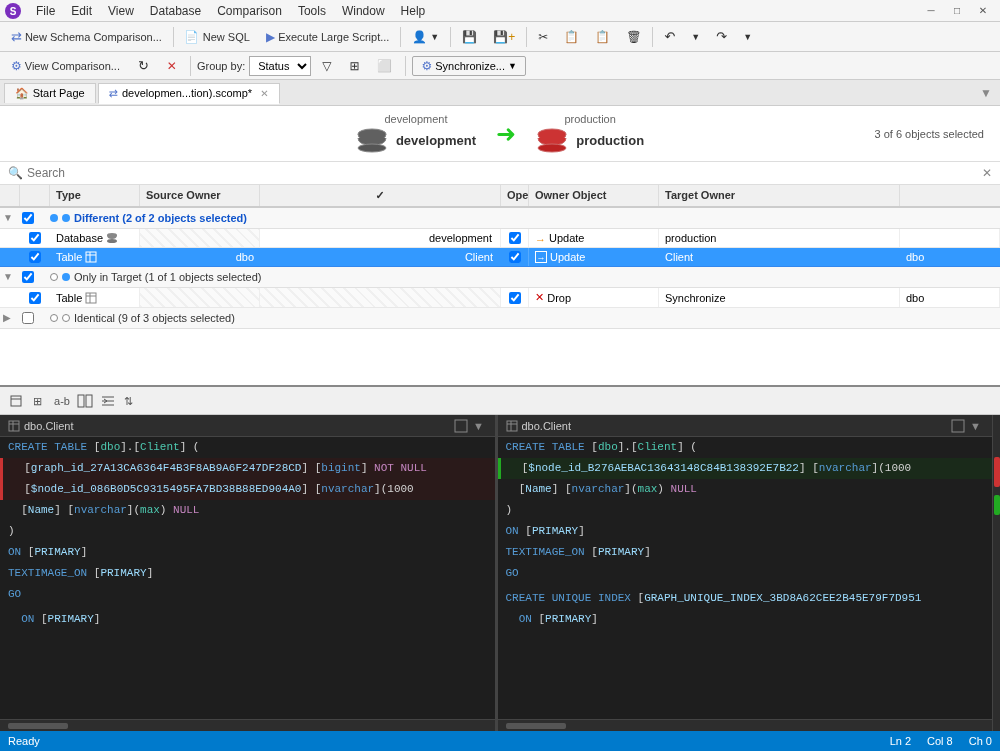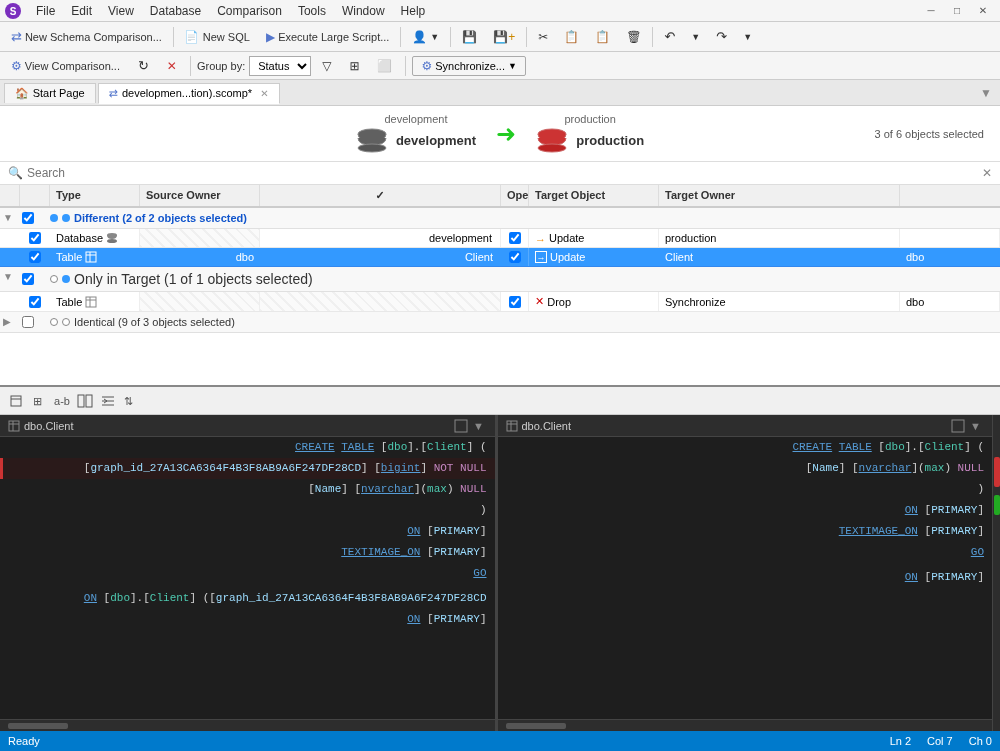--- a/index.html
+++ b/index.html
@@ -29,21 +29,21 @@
     .tab { display: flex; align-items: center; padding: 3px 10px; font-size: 11px; cursor: pointer; border: 1px solid #ccc; border-bottom: none; background: #f5f5f5; margin-right: 2px; gap: 4px; }
     .tab.active { background: white; border-bottom: 1px solid white; margin-bottom: -1px; }
     .tab-close { font-size: 10px; color: #999; cursor: pointer; margin-left: 4px; }
     .db-side { display: flex; flex-direction: column; align-items: center; gap: 2px; }
     .db-label { font-size: 11px; color: #666; }
     .db-name { font-size: 13px; font-weight: bold; color: #333; }
     .grid-header-cell { padding: 4px 6px; font-size: 11px; font-weight: bold; color: #333; border-right: 1px solid #ddd; white-space: nowrap; overflow: hidden; }
     .data-cell { padding: 3px 6px; font-size: 11px; display: flex; align-items: center; gap: 3px; border-right: 1px solid #eee; overflow: hidden; white-space: nowrap; }
     .stripe { background: repeating-linear-gradient(45deg, #f0f0f0, #f0f0f0 2px, #fafafa 2px, #fafafa 8px); }
     .bottom-tool-btn { width: 20px; height: 20px; display: flex; align-items: center; justify-content: center; cursor: pointer; border: 1px solid transparent; font-size: 11px; }
-    .kw { color: #569cd6; text-decoration: underline; }
+    .kw { color: #569cd6; }
 
     
     .status-bar { display: flex; align-items: center; background: #007acc; color: white; height: 20px; padding: 0 8px; font-size: 11px; gap: 16px; }
     .status-item { color: white; font-size: 11px; }
 
     
     ::-webkit-scrollbar { width: 8px; height: 8px; }
     ::-webkit-scrollbar-track { background: #f0f0f0; }
     ::-webkit-scrollbar-thumb { background: #bbb; border-radius: 2px; }
   </style>
@@ -218,21 +218,21 @@
     </div>
     <div style="flex:1; overflow-y:auto; background:white; max-height:200px;">
 
     <div style="display:grid; grid-template-columns:20px 30px 90px 120px 1fr 28px 130px 1fr 100px; background:#f0f0f0; border-bottom:2px solid #ccc; position:sticky; top:0; z-index:10;">
       <div class="grid-header-cell"></div>
       <div class="grid-header-cell"></div>
       <div class="grid-header-cell">Type</div>
       <div class="grid-header-cell">Source Owner</div>
       <div class="grid-header-cell" style="text-align:center;">✓</div>
       <div class="grid-header-cell">Operation</div>
-      <div class="grid-header-cell">Target Object</div>
+      <div class="grid-header-cell">Owner Object</div>
       <div class="grid-header-cell">Target Owner</div>
     </div>
 
     <div style="display:grid; grid-template-columns:20px 30px 90px 120px 1fr 28px 130px 1fr 100px; background:#f8f8f8; border-bottom:1px solid #e0e0e0; cursor:pointer;">
       <div style="padding:4px 3px; font-size:10px; color:#888;">▼</div>
       <div style="padding:4px 2px; display:flex; align-items:center;">
         <input type="checkbox" checked="" style="width: 12px; height: 12px;">
       </div>
       <div style="padding:4px 0; display:flex; align-items:center; gap:4px; grid-column:3/10;">
         <span style="display:inline-block; width:8px; height:8px; border-radius:50%; background:#3399ff;"></span>
@@ -306,21 +306,21 @@
     </div>
 
     <div style="display:grid; grid-template-columns:20px 30px 90px 120px 1fr 28px 130px 1fr 100px; background:#f8f8f8; border-bottom:1px solid #e0e0e0; cursor:pointer;">
       <div style="padding:4px 3px; font-size:10px; color:#888;">▼</div>
       <div style="padding:4px 2px; display:flex; align-items:center;">
         <input type="checkbox" checked="" style="width: 12px; height: 12px;">
       </div>
       <div style="padding:4px 0; display:flex; align-items:center; gap:4px; grid-column:3/10;">
         <span style="display:inline-block; width:8px; height:8px; border-radius:50%; border:1px solid #888; background:white;"></span>
         <span style="display:inline-block; width:8px; height:8px; border-radius:50%; background:#3399ff;"></span>
-        <span style="color:#333; font-size:14px;">Only in Target (1 of 1 objects selected)</span>
+        <span style="color:#333; font-size:11px;">Only in Target (1 of 1 objects selected)</span>
       </div>
     </div>
 
     <div style="display:grid; grid-template-columns:20px 30px 90px 120px 1fr 28px 130px 1fr 100px; border-bottom:1px solid #e8e8e8;">
       <div style="padding:3px;"></div>
       <div style="padding:3px; display:flex; align-items:center; justify-content:center;">
         <input type="checkbox" checked="" style="width: 12px; height: 12px;">
       </div>
       <div class="data-cell">
         <span>Table</span>
@@ -393,21 +393,21 @@
           </svg>
       </div>
       <div class="bottom-tool-btn">
         <svg width="16" height="16" viewBox="0 0 16 16">
             <text x="1" y="12" font-size="11" fill="#555">⇅</text>
           </svg>
       </div>
       <div style="flex:1;"></div>
     </div>
 
-    <div style="flex:1; display:flex; overflow:hidden; background:#1e1e1e;text-align:right;">
+    <div style="flex:1; display:flex; overflow:hidden; background:#1e1e1e;">
 
       <div style="flex:1; display:flex; flex-direction:column; overflow:hidden; border-right:3px solid #444;">
         <div style="display:flex; align-items:center; background:#2d2d2d; border-bottom:1px solid #444; padding:2px 8px; height:22px; gap:4px;">
           <svg width="12" height="12" viewBox="0 0 12 12">
               <rect x="1" y="1" width="10" height="10" fill="none" stroke="#888" stroke-width="1"></rect>
               <line x1="1" y1="4" x2="11" y2="4" stroke="#888" stroke-width="1"></line>
               <line x1="5" y1="1" x2="5" y2="11" stroke="#888" stroke-width="1"></line>
             </svg>
           <span style="font-size:11px; color:#ccc;">dbo.Client</span>
           <div style="margin-left:auto; display:flex; gap:2px;">
@@ -415,27 +415,27 @@
                 <rect x="2" y="2" width="12" height="12" fill="none" stroke="#888" stroke-width="1"></rect>
               </svg>
             <svg width="16" height="16" viewBox="0 0 16 16">
                 <text x="2" y="12" font-size="11" fill="#888">▼</text>
               </svg>
           </div>
         </div>
         <div style="flex:1; overflow:auto; font-family:'Consolas','Courier New',monospace; font-size:11px; line-height:17px; color:#d4d4d4; background:#1e1e1e;">
           <div style="padding:2px 8px 2px 8px; white-space:pre; position:relative;"><span class="kw">CREATE</span> <span class="kw">TABLE</span> [<span style="color:#4ec9b0;">dbo</span>].[<span style="color:#4ec9b0;">Client</span>] (</div>
           <div style="padding:2px 8px 2px 8px; white-space:pre; background:#2a1a1a; position:relative; border-left:3px solid #cc3333;">  [<span style="color:#9cdcfe;">graph_id_27A13CA6364F4B3F8AB9A6F247DF28CD</span>] [<span class="kw">bigint</span>] <span style="color:#c586c0;">NOT</span> <span style="color:#c586c0;">NULL</span></div>
+          <div style="padding:2px 8px 2px 8px; white-space:pre; background:#2a1a1a; position:relative; border-left:3px solid #cc3333;">  [<span style="color:#9cdcfe;">$node_id_086B0D5C9315495FA7BD38B88ED904A0</span>] [<span class="kw">nvarchar</span>](1000</div>
           <div style="padding:2px 8px 2px 8px; white-space:pre; position:relative;">  [<span style="color:#9cdcfe;">Name</span>] [<span class="kw">nvarchar</span>](<span style="color:#4ec9b0;">max</span>) <span style="color:#c586c0;">NULL</span></div>
           <div style="padding:2px 8px 2px 8px; white-space:pre; position:relative;">)</div>
           <div style="padding:2px 8px 2px 8px; white-space:pre; position:relative;"><span class="kw">ON</span> [<span style="color:#9cdcfe;">PRIMARY</span>]</div>
           <div style="padding:2px 8px 2px 8px; white-space:pre; position:relative;"><span class="kw">TEXTIMAGE_ON</span> [<span style="color:#9cdcfe;">PRIMARY</span>]</div>
           <div style="padding:2px 8px 2px 8px; white-space:pre; position:relative;"><span class="kw">GO</span></div>
           <div style="padding:2px 8px 2px 8px; white-space:pre; position:relative;"></div>
-          <div style="padding:2px 8px 2px 8px; white-space:pre; position:relative;">  <span class="kw">ON</span> [<span style="color:#4ec9b0;">dbo</span>].[<span style="color:#4ec9b0;">Client</span>] ([<span style="color:#9cdcfe;">graph_id_27A13CA6364F4B3F8AB9A6F247DF28CD</span></div>
           <div style="padding:2px 8px 2px 8px; white-space:pre; position:relative;">  <span class="kw">ON</span> [<span style="color:#9cdcfe;">PRIMARY</span>]</div>
         </div>
         <div style="height:12px; background:#2d2d2d; border-top:1px solid #444; display:flex; align-items:center;">
           <div style="height:6px; width:60px; background:#555; border-radius:2px; margin-left:8px;"></div>
         </div>
       </div>
 
       <div style="flex:1; display:flex; flex-direction:column; overflow:hidden;">
         <div style="display:flex; align-items:center; background:#2d2d2d; border-bottom:1px solid #444; padding:2px 8px; height:22px; gap:4px;">
           <svg width="12" height="12" viewBox="0 0 12 12">
@@ -448,39 +448,41 @@
             <svg width="16" height="16" viewBox="0 0 16 16">
                 <rect x="2" y="2" width="12" height="12" fill="none" stroke="#888" stroke-width="1"></rect>
               </svg>
             <svg width="16" height="16" viewBox="0 0 16 16">
                 <text x="2" y="12" font-size="11" fill="#888">▼</text>
               </svg>
           </div>
         </div>
         <div style="flex:1; overflow:auto; font-family:'Consolas','Courier New',monospace; font-size:11px; line-height:17px; color:#d4d4d4; background:#1e1e1e;">
           <div style="padding:2px 8px 2px 8px; white-space:pre; position:relative;"><span class="kw">CREATE</span> <span class="kw">TABLE</span> [<span style="color:#4ec9b0;">dbo</span>].[<span style="color:#4ec9b0;">Client</span>] (</div>
+          <div style="padding:2px 8px 2px 8px; white-space:pre; background:#1a2a1a; position:relative; border-left:3px solid #22aa22;">  [<span style="color:#9cdcfe;">$node_id_B276AEBAC13643148C84B138392E7B22</span>] [<span class="kw">nvarchar</span>](1000</div>
           <div style="padding:2px 8px 2px 8px; white-space:pre; position:relative;">  [<span style="color:#9cdcfe;">Name</span>] [<span class="kw">nvarchar</span>](<span style="color:#4ec9b0;">max</span>) <span style="color:#c586c0;">NULL</span></div>
           <div style="padding:2px 8px 2px 8px; white-space:pre; position:relative;">)</div>
           <div style="padding:2px 8px 2px 8px; white-space:pre; position:relative;"><span class="kw">ON</span> [<span style="color:#9cdcfe;">PRIMARY</span>]</div>
           <div style="padding:2px 8px 2px 8px; white-space:pre; position:relative;"><span class="kw">TEXTIMAGE_ON</span> [<span style="color:#9cdcfe;">PRIMARY</span>]</div>
           <div style="padding:2px 8px 2px 8px; white-space:pre; position:relative;"><span class="kw">GO</span></div>
           <div style="padding:2px 8px 2px 8px; white-space:pre; position:relative;"></div>
+          <div style="padding:2px 8px 2px 8px; white-space:pre; position:relative;"><span class="kw">CREATE</span> <span class="kw">UNIQUE</span> <span class="kw">INDEX</span> [<span style="color:#9cdcfe;">GRAPH_UNIQUE_INDEX_3BD8A62CEE2B45E79F7D951</span></div>
           <div style="padding:2px 8px 2px 8px; white-space:pre; position:relative;">  <span class="kw">ON</span> [<span style="color:#9cdcfe;">PRIMARY</span>]</div>
         </div>
         <div style="height:12px; background:#2d2d2d; border-top:1px solid #444; display:flex; align-items:center;">
           <div style="height:6px; width:60px; background:#555; border-radius:2px; margin-left:8px;"></div>
         </div>
       </div>
 
       <div style="width:8px; background:#2d2d2d; border-left:1px solid #444; display:flex; flex-direction:column; align-items:center; padding:2px 0;">
         <div style="width:6px; height:30px; background:#cc3333; border-radius:2px; margin-top:40px;"></div>
         <div style="width:6px; height:20px; background:#22aa22; border-radius:2px; margin-top:8px;"></div>
       </div>
     </div>
   </div>
 </div>
 
 <div class="status-bar">
   <span class="status-item">Ready</span>
   <span class="status-item" style="margin-left:auto;">Ln 2</span>
-  <span class="status-item">Col 7</span>
+  <span class="status-item">Col 8</span>
   <span class="status-item">Ch 0</span>
 </div>
 
 </body></html>

